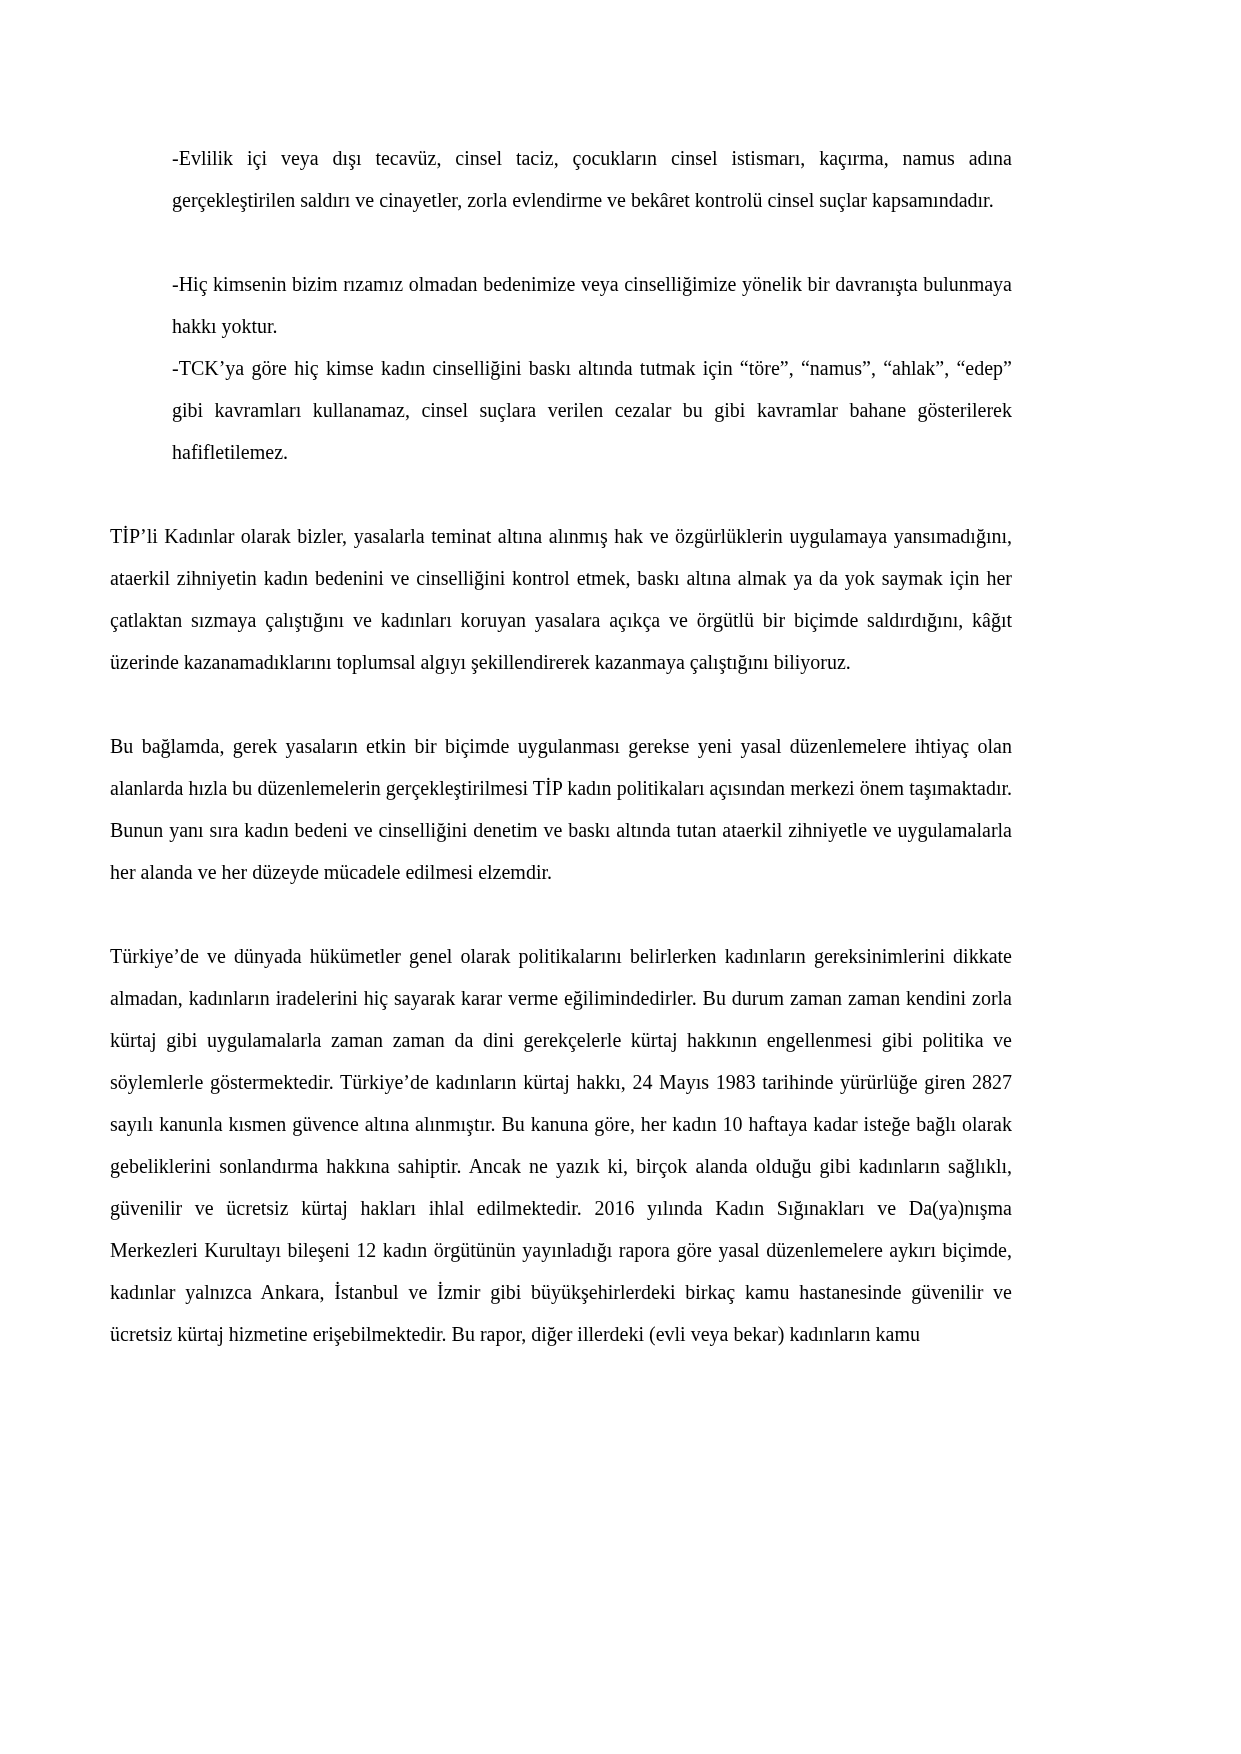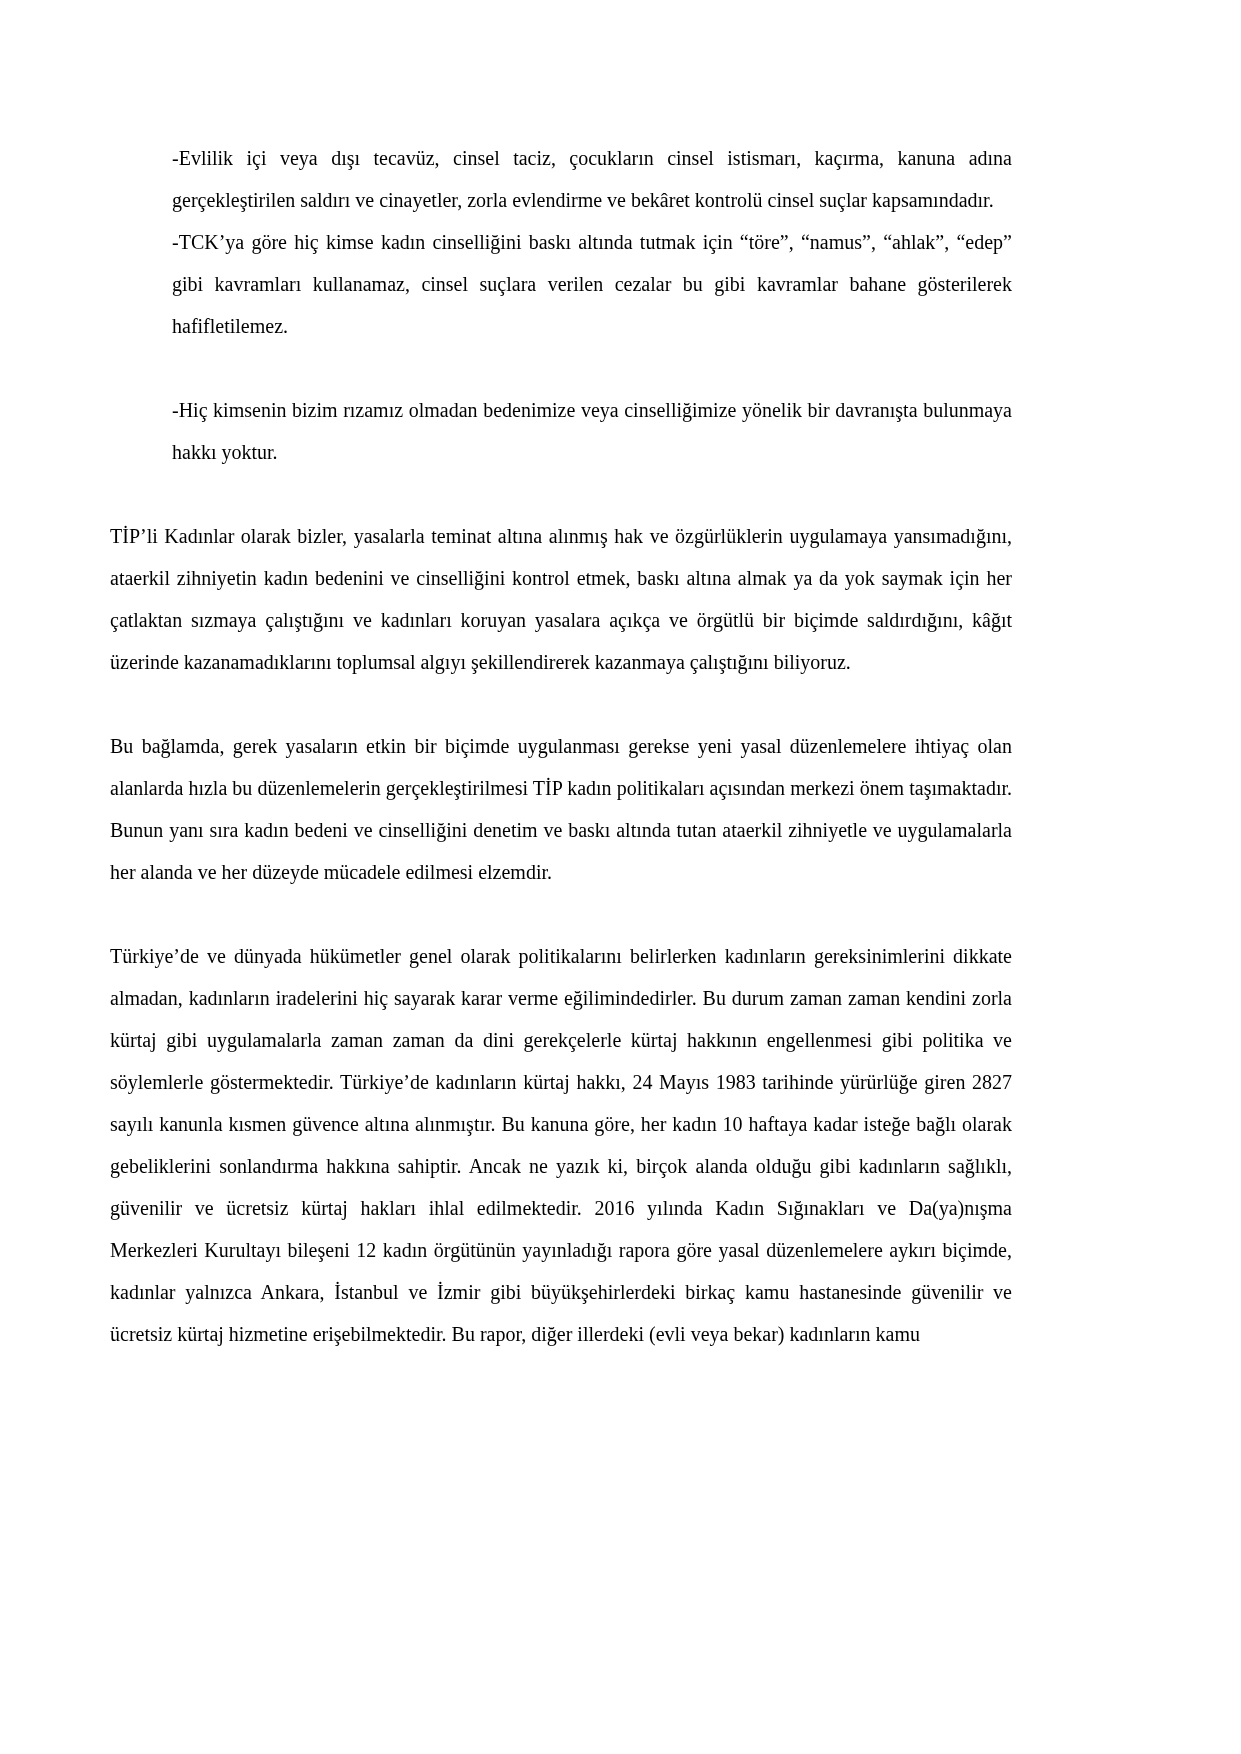--- a/index.html
+++ b/index.html
@@ -30,24 +30,24 @@
     margin-left: 62px;
   }
   .page p.spaced {
     margin-top: 42px;
   }
 </style>
 </head>
 <body>
 
 <div class="page">
-  <p class="indent">-Evlilik içi veya dışı tecavüz, cinsel taciz, çocukların cinsel istismarı, kaçırma, kanuna adına gerçekleştirilen saldırı ve cinayetler, zorla evlendirme ve bekâret kontrolü cinsel suçlar kapsamındadır.</p>
+  <p class="indent">-Evlilik içi veya dışı tecavüz, cinsel taciz, çocukların cinsel istismarı, kaçırma, namus adına gerçekleştirilen saldırı ve cinayetler, zorla evlendirme ve bekâret kontrolü cinsel suçlar kapsamındadır.</p>
+
+  <p class="indent spaced">-Hiç kimsenin bizim rızamız olmadan bedenimize veya cinselliğimize yönelik bir davranışta bulunmaya hakkı yoktur.</p>
 
   <p class="indent">-TCK’ya göre hiç kimse kadın cinselliğini baskı altında tutmak için “töre”, “namus”, “ahlak”, “edep” gibi kavramları kullanamaz, cinsel suçlara verilen cezalar bu gibi kavramlar bahane gösterilerek hafifletilemez.</p>
-
-  <p class="indent spaced">-Hiç kimsenin bizim rızamız olmadan bedenimize veya cinselliğimize yönelik bir davranışta bulunmaya hakkı yoktur.</p>
 
   <p class="spaced">TİP’li Kadınlar olarak bizler, yasalarla teminat altına alınmış hak ve özgürlüklerin uygulamaya yansımadığını, ataerkil zihniyetin kadın bedenini ve cinselliğini kontrol etmek, baskı altına almak ya da yok saymak için her çatlaktan sızmaya çalıştığını ve kadınları koruyan yasalara açıkça ve örgütlü bir biçimde saldırdığını, kâğıt üzerinde kazanamadıklarını toplumsal algıyı şekillendirerek kazanmaya çalıştığını biliyoruz.</p>
 
   <p class="spaced">Bu bağlamda, gerek yasaların etkin bir biçimde uygulanması gerekse yeni yasal düzenlemelere ihtiyaç olan alanlarda hızla bu düzenlemelerin gerçekleştirilmesi TİP kadın politikaları açısından merkezi önem taşımaktadır. Bunun yanı sıra kadın bedeni ve cinselliğini denetim ve baskı altında tutan ataerkil zihniyetle ve uygulamalarla her alanda ve her düzeyde mücadele edilmesi elzemdir.</p>
 
   <p class="spaced">Türkiye’de ve dünyada hükümetler genel olarak politikalarını belirlerken kadınların gereksinimlerini dikkate almadan, kadınların iradelerini hiç sayarak karar verme eğilimindedirler. Bu durum zaman zaman kendini zorla kürtaj gibi uygulamalarla zaman zaman da dini gerekçelerle kürtaj hakkının engellenmesi gibi politika ve söylemlerle göstermektedir. Türkiye’de kadınların kürtaj hakkı, 24 Mayıs 1983 tarihinde yürürlüğe giren 2827 sayılı kanunla kısmen güvence altına alınmıştır. Bu kanuna göre, her kadın 10 haftaya kadar isteğe bağlı olarak gebeliklerini sonlandırma hakkına sahiptir. Ancak ne yazık ki, birçok alanda olduğu gibi kadınların sağlıklı, güvenilir ve ücretsiz kürtaj hakları ihlal edilmektedir. 2016 yılında Kadın Sığınakları ve Da(ya)nışma Merkezleri Kurultayı bileşeni 12 kadın örgütünün yayınladığı rapora göre yasal düzenlemelere aykırı biçimde, kadınlar yalnızca Ankara, İstanbul ve İzmir gibi büyükşehirlerdeki birkaç kamu hastanesinde güvenilir ve ücretsiz kürtaj hizmetine erişebilmektedir. Bu rapor, diğer illerdeki (evli veya bekar) kadınların kamu</p>
 </div>
 
 </body></html>

